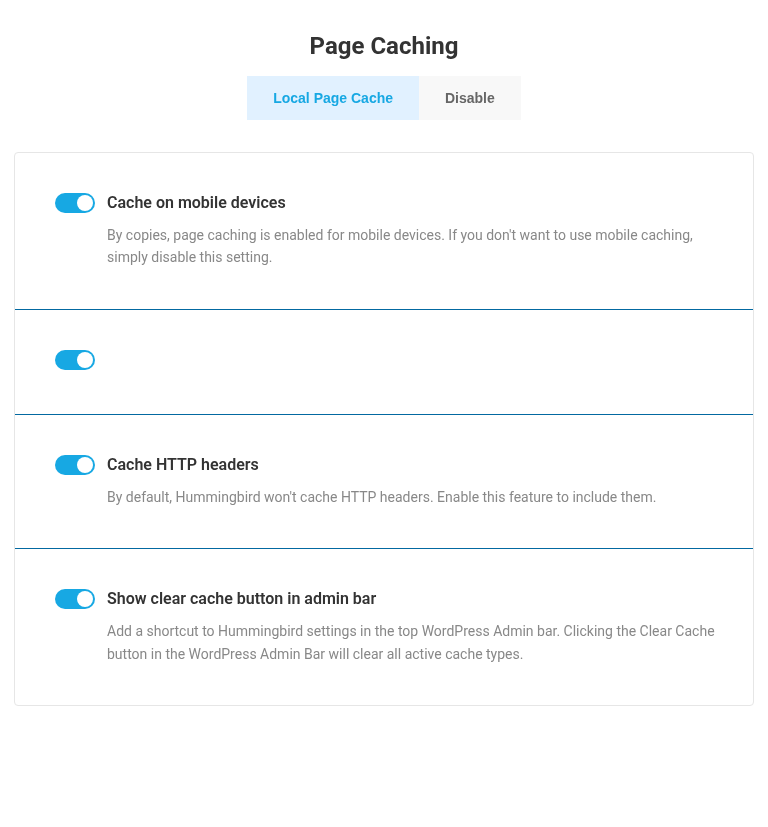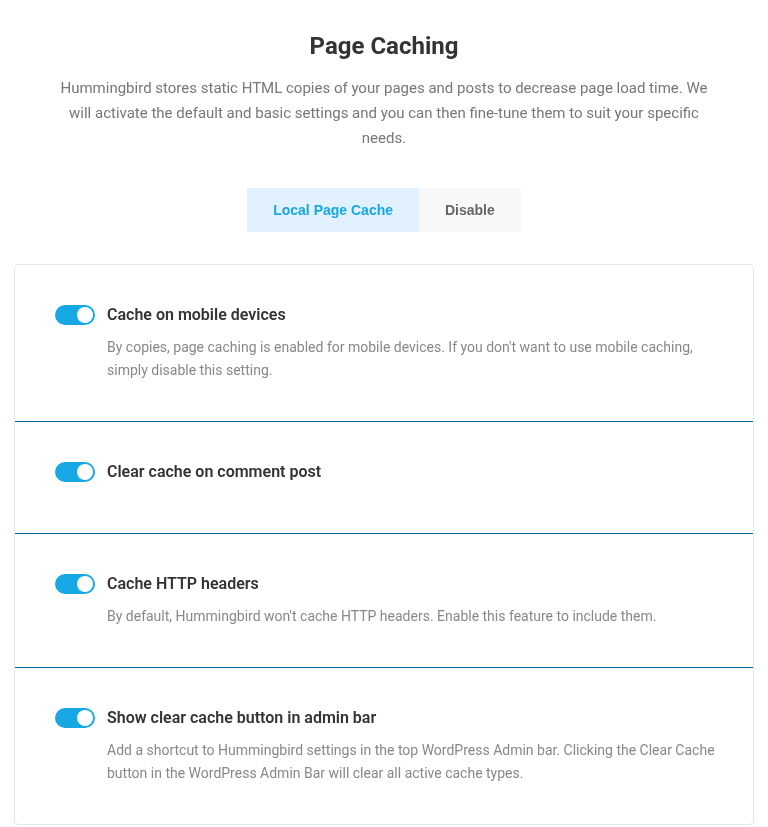--- a/index.html
+++ b/index.html
@@ -100,21 +100,20 @@
       font-size: 14px;
       line-height: 1.6;
       color: #888888;
     }
   </style>
 </head>
 <body>
 
 <div class="container">
   <h1 class="page-title">Page Caching</h1>
-  <p class="page-description">Hummingbird stores static HTML copies of your pages and posts to decrease page load time. We will activate the default and basic settings and you can then fine-tune them to suit your specific needs.</p>
 
   <div class="tabs">
     <button class="tab active">Local Page Cache</button>
     <button class="tab">Disable</button>
   </div>
 
   <div class="settings-panel">
 
     <div class="setting-row">
       <div class="toggle-col">
@@ -124,21 +123,20 @@
         <div class="setting-title">Cache on mobile devices</div>
         <div class="setting-description">By copies, page caching is enabled for mobile devices. If you don't want to use mobile caching, simply disable this setting.</div>
       </div>
     </div>
 
     <div class="setting-row">
       <div class="toggle-col">
         <span class="toggle"></span>
       </div>
       <div class="content-col">
-        <div class="setting-title">Clear cache on comment post</div>
       </div>
     </div>
 
     <div class="setting-row">
       <div class="toggle-col">
         <span class="toggle"></span>
       </div>
       <div class="content-col">
         <div class="setting-title">Cache HTTP headers</div>
         <div class="setting-description">By default, Hummingbird won't cache HTTP headers. Enable this feature to include them.</div>

